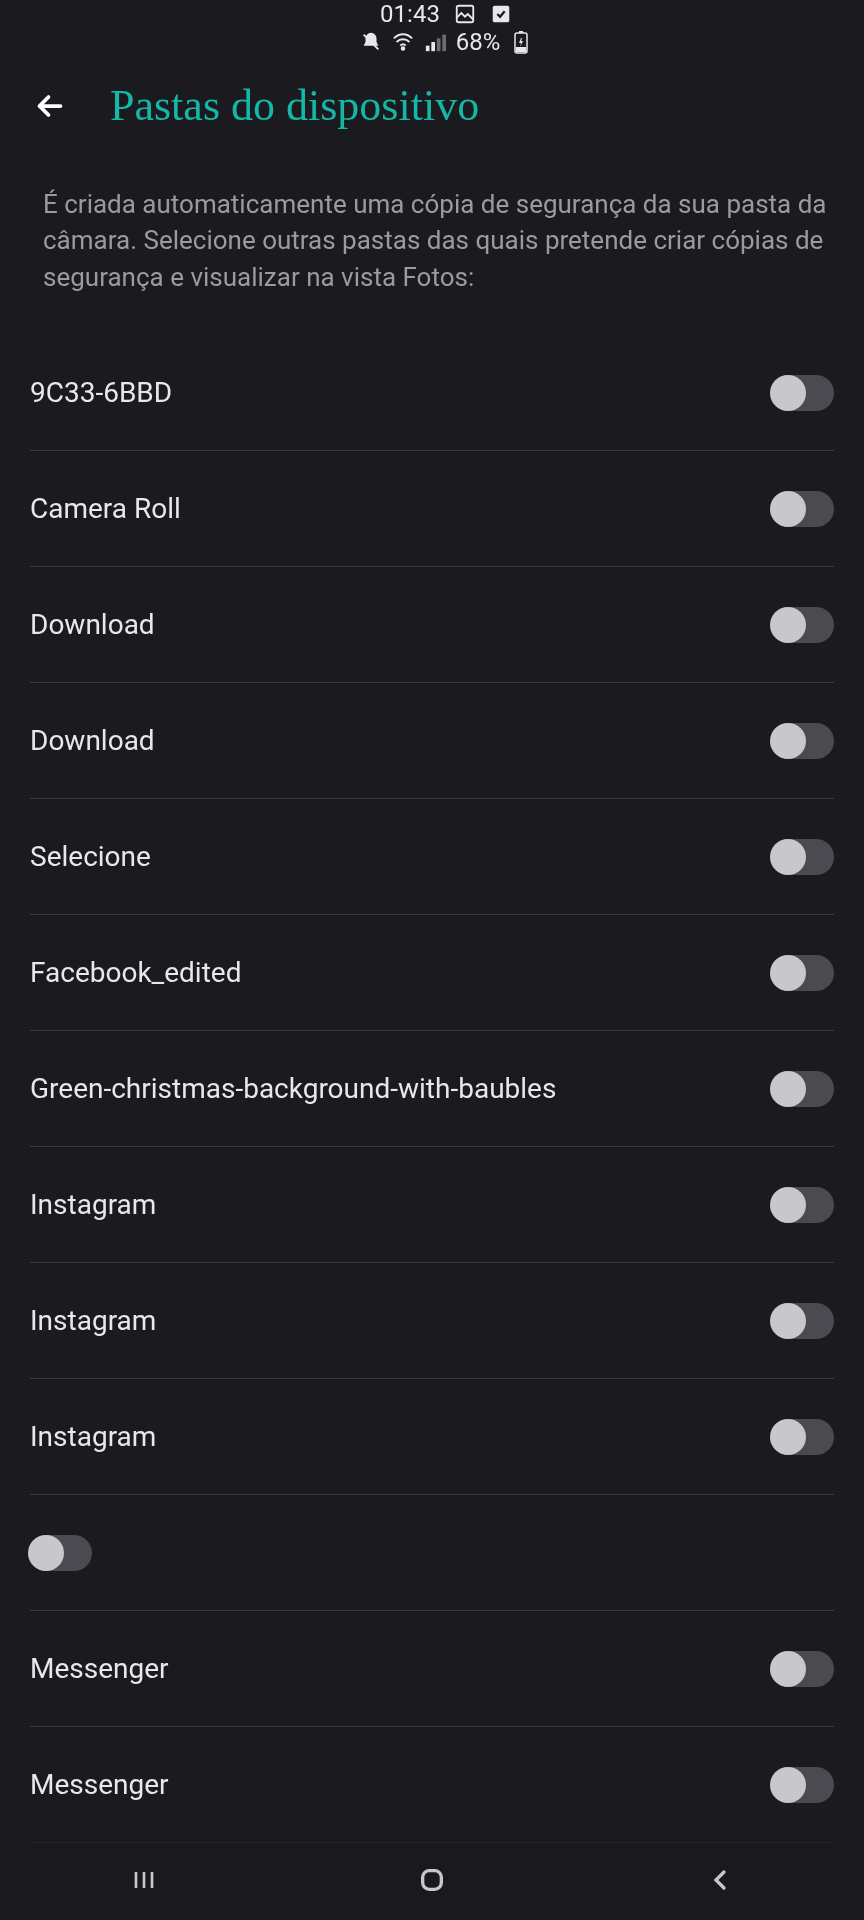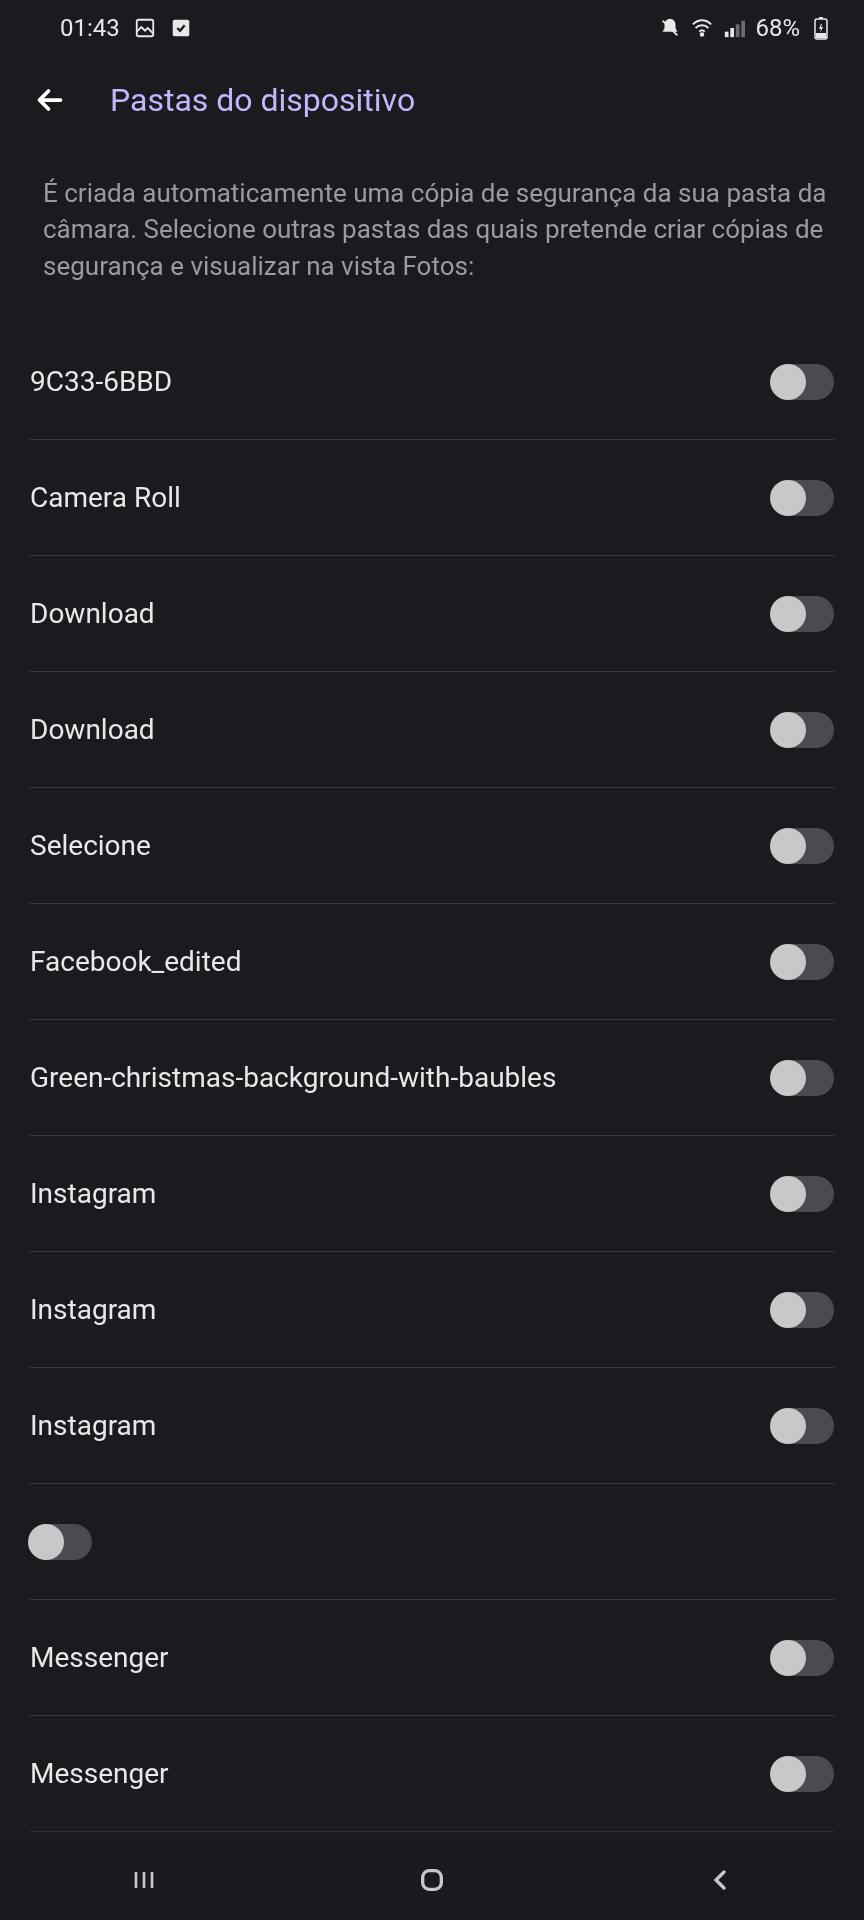--- a/index.html
+++ b/index.html
@@ -17,20 +17,21 @@
       position: relative;
     }
     .status-bar {
       height: 55px;
       display: flex;
       justify-content: space-between;
       align-items: center;
       padding: 0 32px 0 60px;
       font-size: 24px;
       color: #e8e8ea;
+      flex-direction: column;
     }
     .status-left {
       display: flex;
       align-items: center;
       gap: 14px;
     }
     .status-right {
       display: flex;
       align-items: center;
       gap: 10px;
@@ -50,23 +51,24 @@
     }
     .back-arrow {
       width: 40px;
       height: 40px;
       display: flex;
       align-items: center;
       justify-content: center;
       cursor: pointer;
     }
     .app-title {
-      font-size: 32px;
+      font-size: 44px;
       font-weight: 400;
-      color: #c4b5fd;
+      color: #14b8a6;
+      font-family: Liberation Serif, serif;
     }
     .description {
       padding: 30px 30px 40px 30px;
       font-size: 26px;
       line-height: 1.4;
       color: #9a9a9f;
       margin-left: 13px;
     }
     .folder-list {
       padding: 0 30px;

